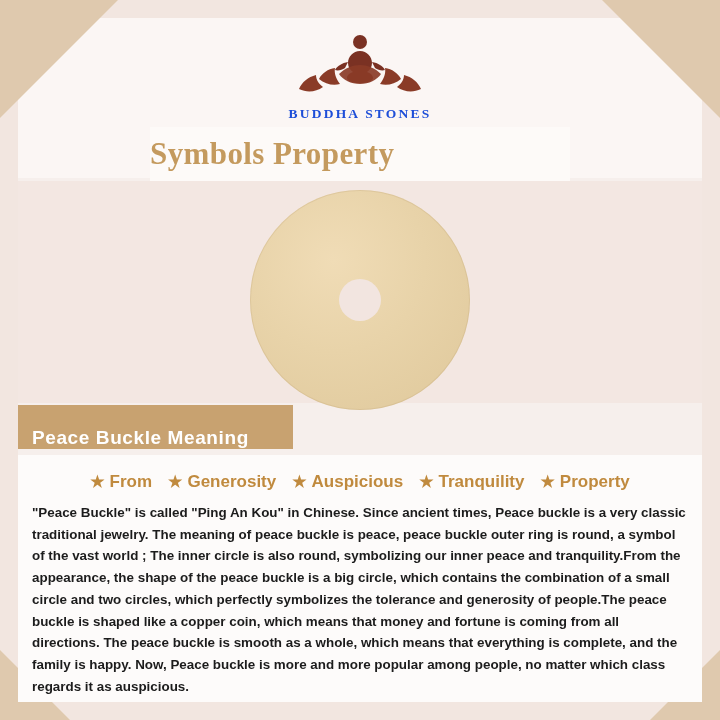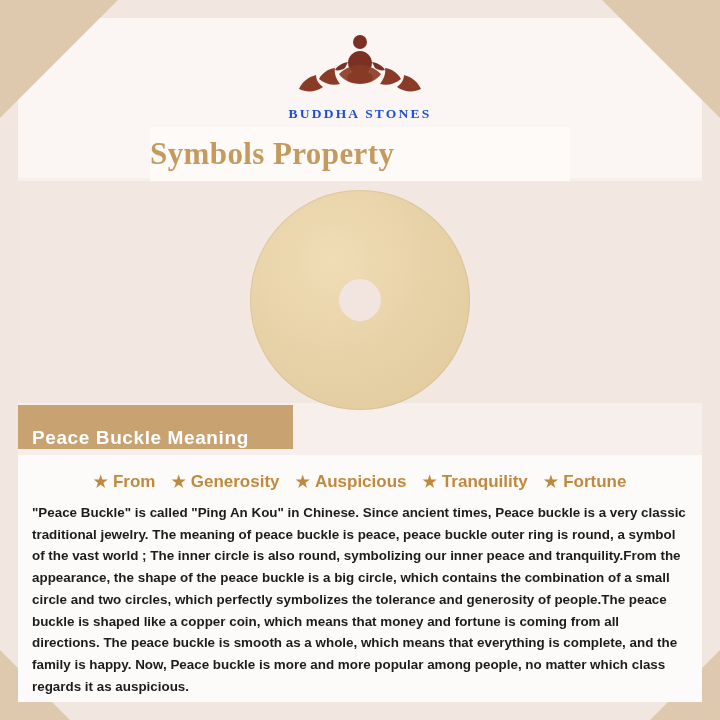--- a/index.html
+++ b/index.html
@@ -293,19 +293,19 @@
     <div class="kw">
       <span class="star">★</span>
       <span>Auspicious</span>
     </div>
     <div class="kw">
       <span class="star">★</span>
       <span>Tranquility</span>
     </div>
     <div class="kw">
       <span class="star">★</span>
-      <span>Fortune</span>
+      <span>Property</span>
     </div>
   </div>
 
   <div class="paragraph">"Peace Buckle" is called "Ping An Kou" in Chinese. Since ancient times, Peace buckle is a very classic traditional jewelry. The meaning of peace buckle is peace, peace buckle outer ring is round, a symbol of the vast world ; The inner circle is also round, symbolizing our inner peace and tranquility.From the appearance, the shape of the peace buckle is a big circle, which contains the combination of a small circle and two circles, which perfectly symbolizes the tolerance and generosity of people.The peace buckle is shaped like a copper coin, which means that money and fortune is coming from all directions. The peace buckle is smooth as a whole, which means that everything is complete, and the family is happy. Now, Peace buckle is more and more popular among people, no matter which class regards it as auspicious.</div>
 
 </div>
 
 </body></html>

